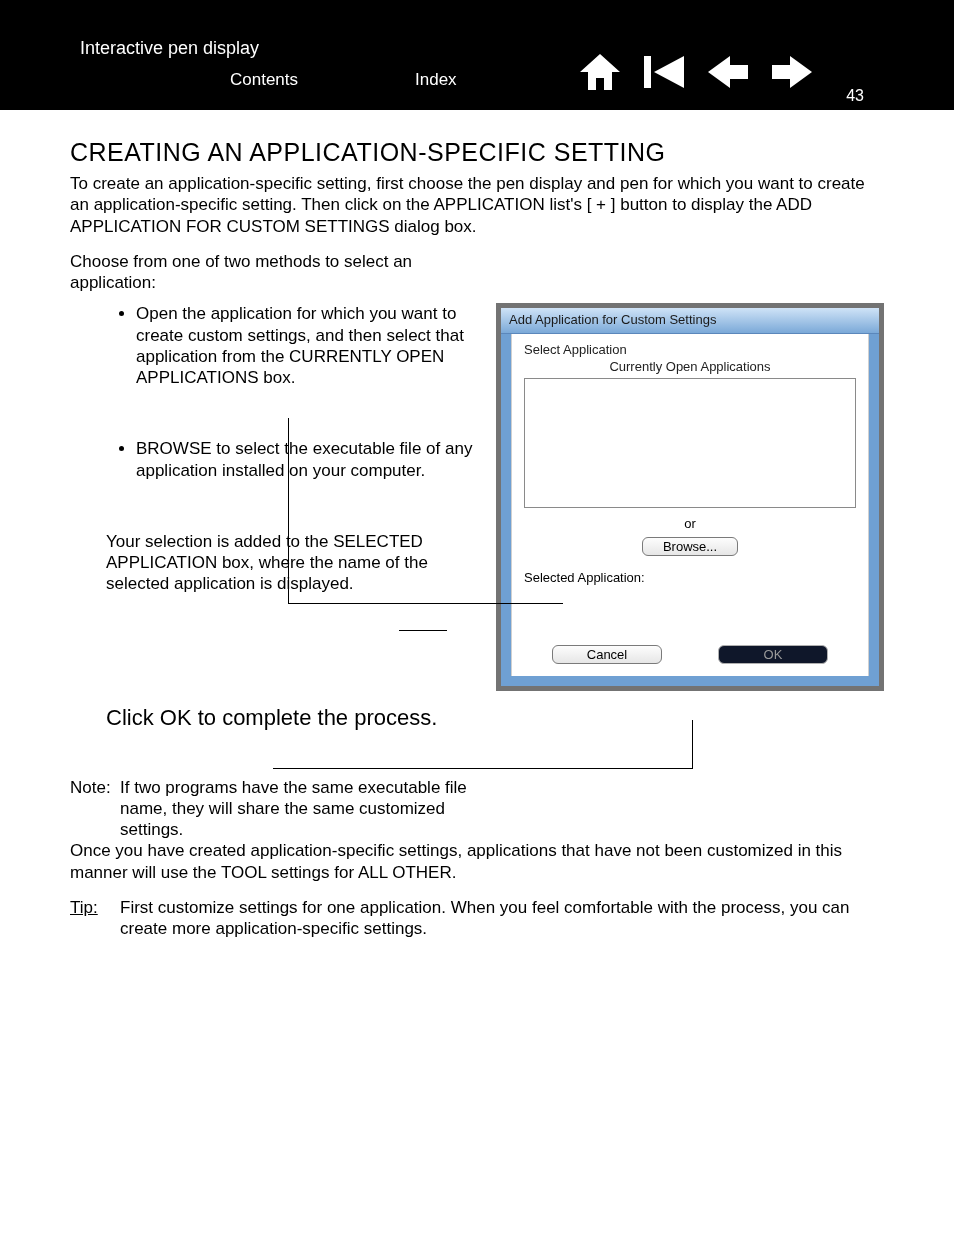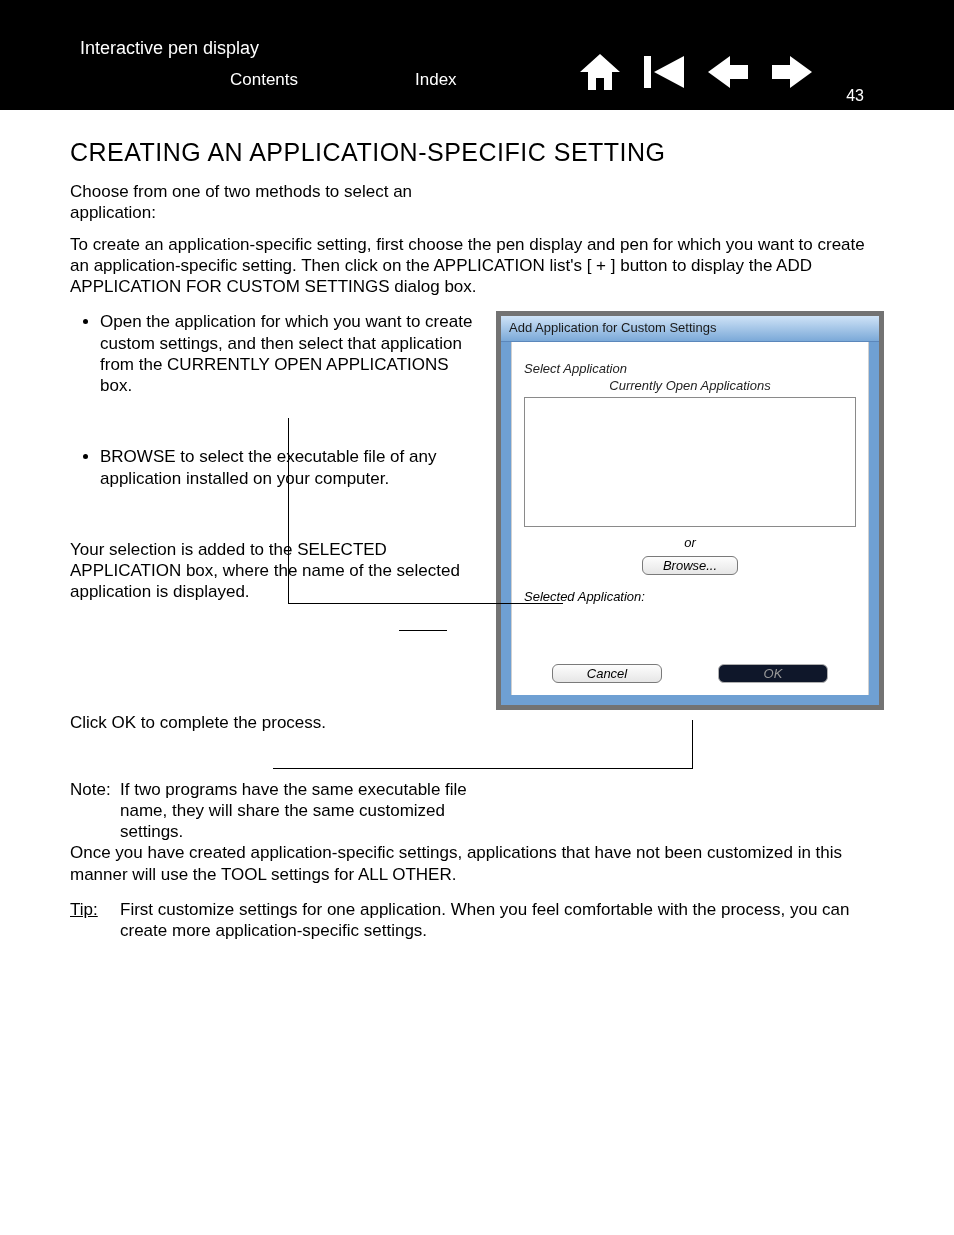--- a/index.html
+++ b/index.html
@@ -13,38 +13,38 @@
   .nav-icons { position: absolute; right: 90px; top: 54px; display: flex; align-items:center; gap: 24px; }
   .bar-top .nav-icons { top: 54px; }
   .pg-num { font-size: 16px; margin-left: 10px; position: relative; top: 24px;}
   .bar-top .pg-num { color:#fff; }
   svg { display:block; }
 
   .content { padding: 28px 70px 0 70px; position: relative; }
   h1 { font-size: 25px; font-weight: 400; letter-spacing: 0.5px; margin-bottom: 6px; }
   .para { font-size: 17px; line-height: 1.25; margin-bottom: 14px; }
   .intro-sub { margin-top: 14px; margin-bottom: 10px; }
-  .cols { display: flex; gap: 20px; }
+  .cols { display: flex; gap: 20px; margin-left: 36px; }
   .left { width: 410px; }
   .right { width: 390px; position: relative; }
   ul.bullets { list-style: disc; padding-left: 30px; }
   ul.bullets li { font-size: 17px; line-height: 1.25; margin-bottom: 50px; }
   .sel-para { font-size: 17px; line-height: 1.25; margin-top: 30px; }
-  .ok-para { font-size: 17px; margin-top: 110px; }
+  .ok-para { font-size: 22px; margin-top: 110px; }
 
   .note-row { display:flex; font-size:17px; line-height:1.25; margin-top: 46px; }
   .note-lbl { width: 50px; flex:none; }
   .tip-row { display:flex; font-size:17px; line-height:1.25; margin-top: 14px; }
   .tip-lbl { width: 50px; flex:none; text-decoration: underline; }
 
   
   .dialog { width: 388px; border: 5px solid #737373; background: #f3f3f3; position: relative; font-family: "Segoe UI", Tahoma, sans-serif; }
   .titlebar { height: 26px; background: linear-gradient(to bottom, #cfe3f7, #7ba9d8); border-bottom:1px solid #5b87bb; padding: 4px 8px; font-size: 13px; color: #1a1a1a; }
   .dlg-body { background: linear-gradient(to right, #6fa0d3 0, #6fa0d3 10px, #fff 10px, #fff calc(100% - 10px), #6fa0d3 calc(100% - 10px), #6fa0d3 100%); padding: 0 10px; }
-  .dlg-inner { background:#fff; padding: 19px 12px 12px 12px; border-left:1px solid #d0d0d0; border-right:1px solid #d0d0d0;font-style:italic; }
+  .dlg-inner { background:#fff; padding: 8px 12px 12px 12px; border-left:1px solid #d0d0d0; border-right:1px solid #d0d0d0; }
   .dlg-bottom-border { height:10px; background:#6fa0d3; }
   .dlg-label { font-size: 13px; color:#222; margin-bottom: 2px; }
   .dlg-sub { font-size: 13px; text-align:center; color:#222; margin-bottom:4px;}
   .listbox { border:1px solid #8a8a8a; height: 130px; background:#fff; }
   .or { text-align:center; font-size:13px; margin: 8px 0 6px 0; }
   .browse-row { text-align:center; }
   .dlg-btn { font-size:13px; border:1px solid #7a7a7a; background: linear-gradient(#fdfdfd,#e6e6e6); border-radius:6px; padding: 1px 0; width: 96px; display:inline-block; text-align:center; cursor:pointer; }
   .sel-app-row { font-size:13px; margin-top: 14px; }
   .sel-app-box { height: 52px; }
   .btn-row { display:flex; justify-content: space-around; margin-top: 8px; }
@@ -83,23 +83,23 @@
         <svg width="40" height="36" viewBox="0 0 40 36">
             <polygon points="40,18 18,2 18,11 0,11 0,25 18,25 18,34" fill="#fff"></polygon>
           </svg>
       </span>
       <span class="pg-num">43</span>
     </div>
   </div>
 
   <div class="content">
     <h1>CREATING AN APPLICATION-SPECIFIC SETTING</h1>
+    <p class="para">To create an application-specific setting, first choose the pen display and pen for which you want to create an application-specific setting.  Then click on the APPLICATION list's [ + ] button to display the ADD APPLICATION FOR CUSTOM SETTINGS dialog box.</p>
+
     <p class="para intro-sub" style="width:420px">Choose from one of two methods to select an application:</p>
-
-    <p class="para">To create an application-specific setting, first choose the pen display and pen for which you want to create an application-specific setting.  Then click on the APPLICATION list's [ + ] button to display the ADD APPLICATION FOR CUSTOM SETTINGS dialog box.</p>
 
     <div class="cols">
       <div class="left">
         <ul class="bullets">
           <li>Open the application for which you want to create custom settings, and then select that application from the CURRENTLY OPEN APPLICATIONS box.</li>
           <li>BROWSE to select the executable file of any application installed on your computer.</li>
         </ul>
         <p class="sel-para">Your selection is added to the SELECTED APPLICATION box, where the name of the selected application is displayed.</p>
         <p class="ok-para">Click OK to complete the process.</p>
       </div>

